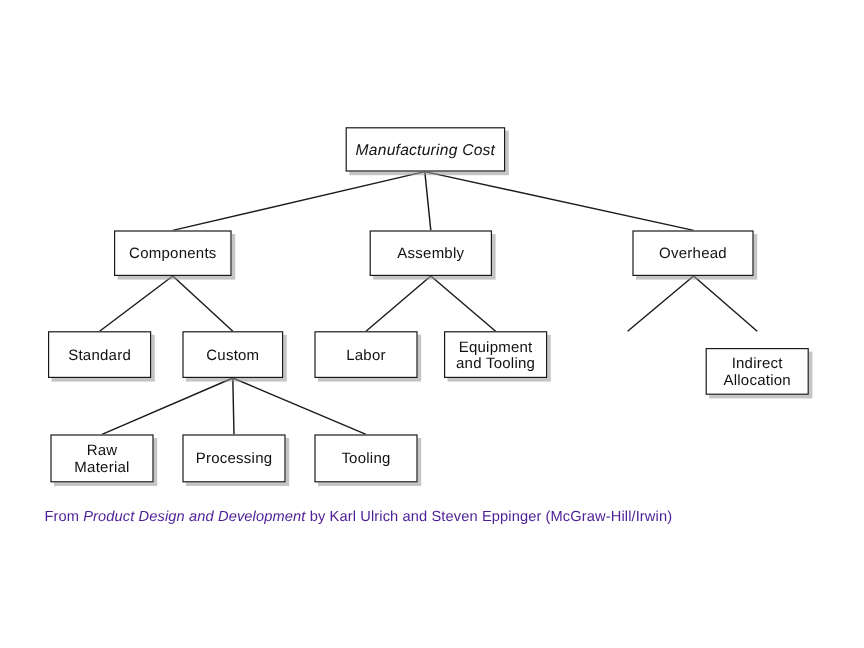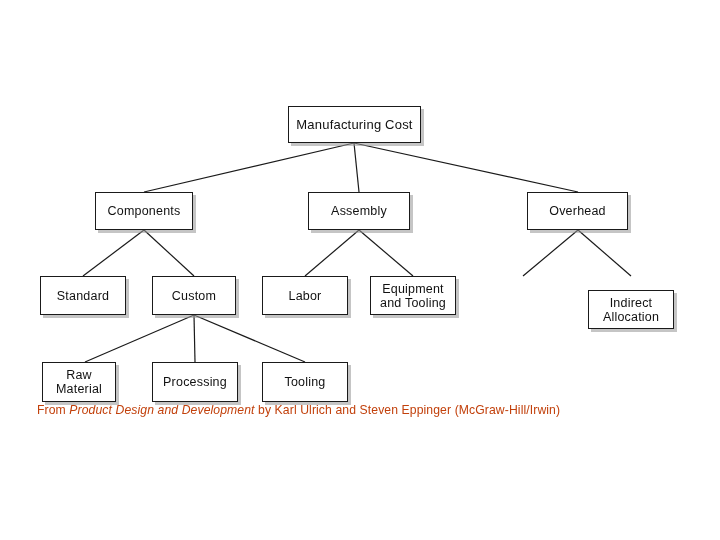--- a/index.html
+++ b/index.html
@@ -54,24 +54,24 @@
     color: #111111;
     white-space: pre-line;
     padding: 0 4px;
   }
   .node.root .node-label {
     font-size: 13px;
   }
   #caption {
     position: absolute;
     left: 37px;
-    top: 403px;
+    top: 423px;
     font-size: 12.2px;
     letter-spacing: 0.1px;
-    color: #c2410c;
+    color: #4c1d95;
     white-space: nowrap;
   }
   #caption .cap-italic {
     font-style: italic;
   }
   #caption span {
     display: inline;
   }
 </style>
 </head>
@@ -96,21 +96,21 @@
 
         <line x1="578" y1="230" x2="523" y2="276"></line>
         <line x1="578" y1="230" x2="631" y2="276"></line>
 
         <line x1="194" y1="315" x2="85" y2="362"></line>
         <line x1="194" y1="315" x2="195" y2="362"></line>
         <line x1="194" y1="315" x2="305" y2="362"></line>
       </g>
     </svg>
 
-    <div class="node root" style="left:288px; top:106px; width:133px; height:37px;">
+    <div class="node root" style="left:288px; top:106px; width:133px; height:37px;font-style:italic;">
       <span class="node-label">Manufacturing Cost</span>
     </div>
 
     <div class="node" style="left:95px; top:192px; width:98px; height:38px;">
       <span class="node-label">Components</span>
     </div>
 
     <div class="node" style="left:308px; top:192px; width:102px; height:38px;">
       <span class="node-label">Assembly</span>
     </div>
@@ -135,21 +135,21 @@
       <span class="node-label">Equipment
 and Tooling</span>
     </div>
 
 
     <div class="node" style="left:588px; top:276px; width:86px; height:39px;margin-top:14px;">
       <span class="node-label">Indirect
 Allocation</span>
     </div>
 
-    <div class="node" style="left:42px; top:362px; width:74px; height:40px;">
+    <div class="node" style="left:42px; top:362px; width:86px; height:40px;">
       <span class="node-label">Raw
 Material</span>
     </div>
 
     <div class="node" style="left:152px; top:362px; width:86px; height:40px;">
       <span class="node-label">Processing</span>
     </div>
 
     <div class="node" style="left:262px; top:362px; width:86px; height:40px;">
       <span class="node-label">Tooling</span>

